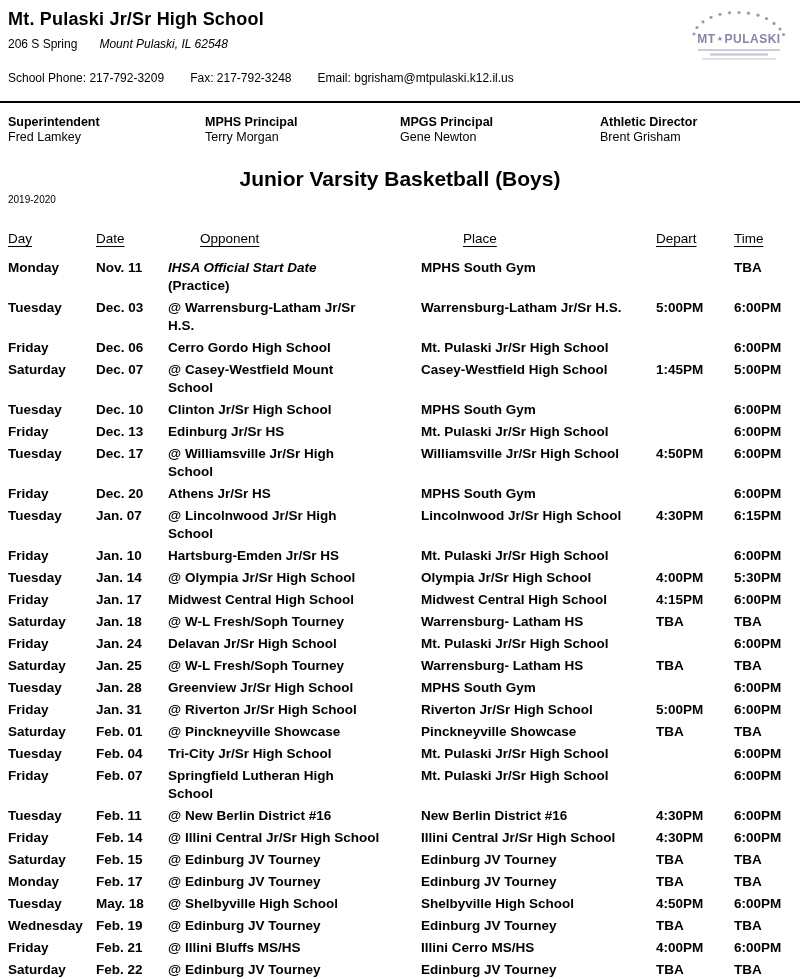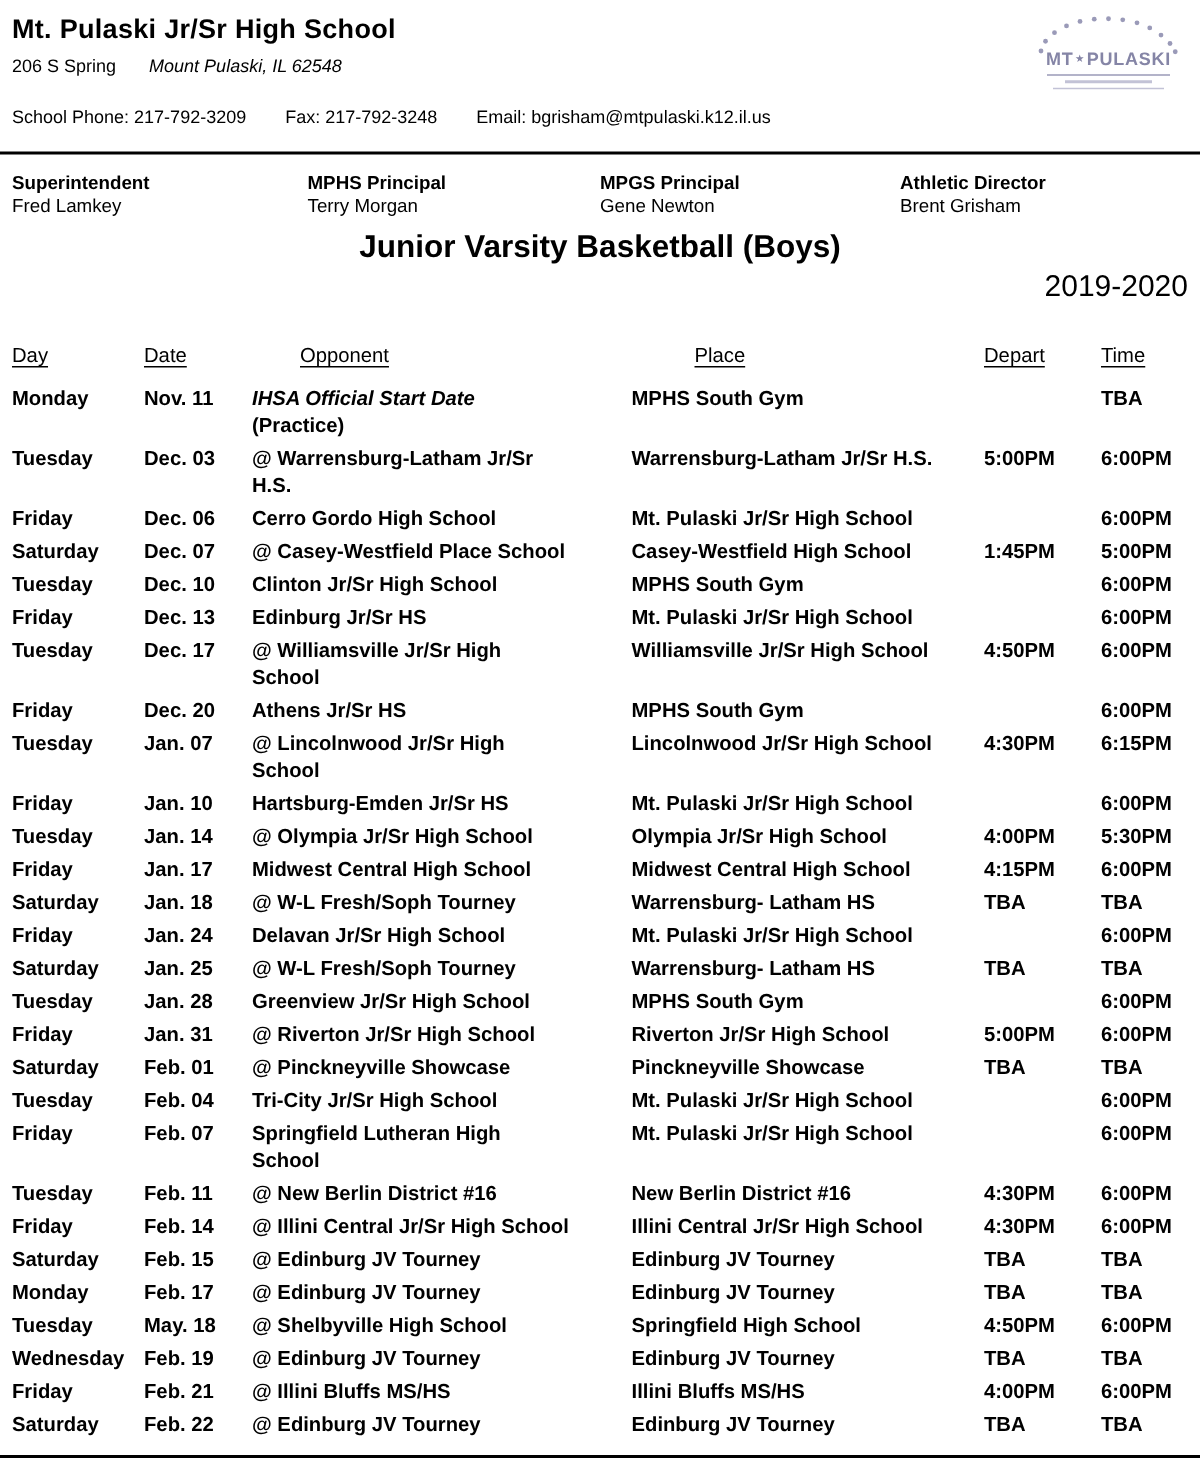--- a/index.html
+++ b/index.html
@@ -30,22 +30,22 @@
   .rule { height:2px; background:#000; margin-left:-8px; margin-right:-8px; border:none; }
   .top-rule { margin-top:16px; }
   .bottom-rule { margin-top:11px; height:2px; }
 
   
   .staff { margin-top:12px; display:grid; grid-template-columns:197px 195px 200px 1fr; font-size:12.5px; }
   .staff-title { font-weight:bold; line-height:15px; }
   .staff-name { line-height:15px; }
 
   
-  .doc-title { margin-top:8px; text-align:center; font-size:21px; font-weight:bold; }
-  .doc-season { text-align:right; font-size:20px; margin-top:3px; }
+  .doc-title { margin-top:22px; text-align:center; font-size:21px; font-weight:bold; }
+  .doc-season { text-align:left; font-size:10px; margin-top:3px; }
 
   
   .sched { margin-top:26px; font-size:13.5px; }
   .thead, .trow { display:grid; grid-template-columns:88px 72px 253px 235px 78px 1fr; }
   .thead { margin-bottom:13px; }
   .thead .h { text-decoration:underline; text-underline-offset:3px; }
   .h-opp { padding-left:32px; }
   .h-place { padding-left:42px; }
   .trow { font-weight:bold; line-height:18px; margin-bottom:4px; }
   .c.opp { padding-right:40px; }
@@ -148,21 +148,21 @@
     <div class="c day">Friday</div>
     <div class="c date">Dec. 06</div>
     <div class="c opp"><span>Cerro Gordo High School</span></div>
     <div class="c place">Mt. Pulaski Jr/Sr High School</div>
     <div class="c depart"></div>
     <div class="c time">6:00PM</div>
   </div>
         <div class="trow">
     <div class="c day">Saturday</div>
     <div class="c date">Dec. 07</div>
-    <div class="c opp"><span>@ Casey-Westfield Place School</span></div>
+    <div class="c opp"><span>@ Casey-Westfield Mount School</span></div>
     <div class="c place">Casey-Westfield High School</div>
     <div class="c depart">1:45PM</div>
     <div class="c time">5:00PM</div>
   </div>
         <div class="trow">
     <div class="c day">Tuesday</div>
     <div class="c date">Dec. 10</div>
     <div class="c opp"><span>Clinton Jr/Sr High School</span></div>
     <div class="c place">MPHS South Gym</div>
     <div class="c depart"></div>
@@ -317,37 +317,37 @@
     <div class="c date">Feb. 17</div>
     <div class="c opp"><span>@ Edinburg JV Tourney</span></div>
     <div class="c place">Edinburg JV Tourney</div>
     <div class="c depart">TBA</div>
     <div class="c time">TBA</div>
   </div>
         <div class="trow">
     <div class="c day">Tuesday</div>
     <div class="c date">May. 18</div>
     <div class="c opp"><span>@ Shelbyville High School</span></div>
-    <div class="c place">Springfield High School</div>
+    <div class="c place">Shelbyville High School</div>
     <div class="c depart">4:50PM</div>
     <div class="c time">6:00PM</div>
   </div>
         <div class="trow">
     <div class="c day">Wednesday</div>
     <div class="c date">Feb. 19</div>
     <div class="c opp"><span>@ Edinburg JV Tourney</span></div>
     <div class="c place">Edinburg JV Tourney</div>
     <div class="c depart">TBA</div>
     <div class="c time">TBA</div>
   </div>
         <div class="trow">
     <div class="c day">Friday</div>
     <div class="c date">Feb. 21</div>
     <div class="c opp"><span>@ Illini Bluffs MS/HS</span></div>
-    <div class="c place">Illini Bluffs MS/HS</div>
+    <div class="c place">Illini Cerro MS/HS</div>
     <div class="c depart">4:00PM</div>
     <div class="c time">6:00PM</div>
   </div>
         <div class="trow">
     <div class="c day">Saturday</div>
     <div class="c date">Feb. 22</div>
     <div class="c opp"><span>@ Edinburg JV Tourney</span></div>
     <div class="c place">Edinburg JV Tourney</div>
     <div class="c depart">TBA</div>
     <div class="c time">TBA</div>

